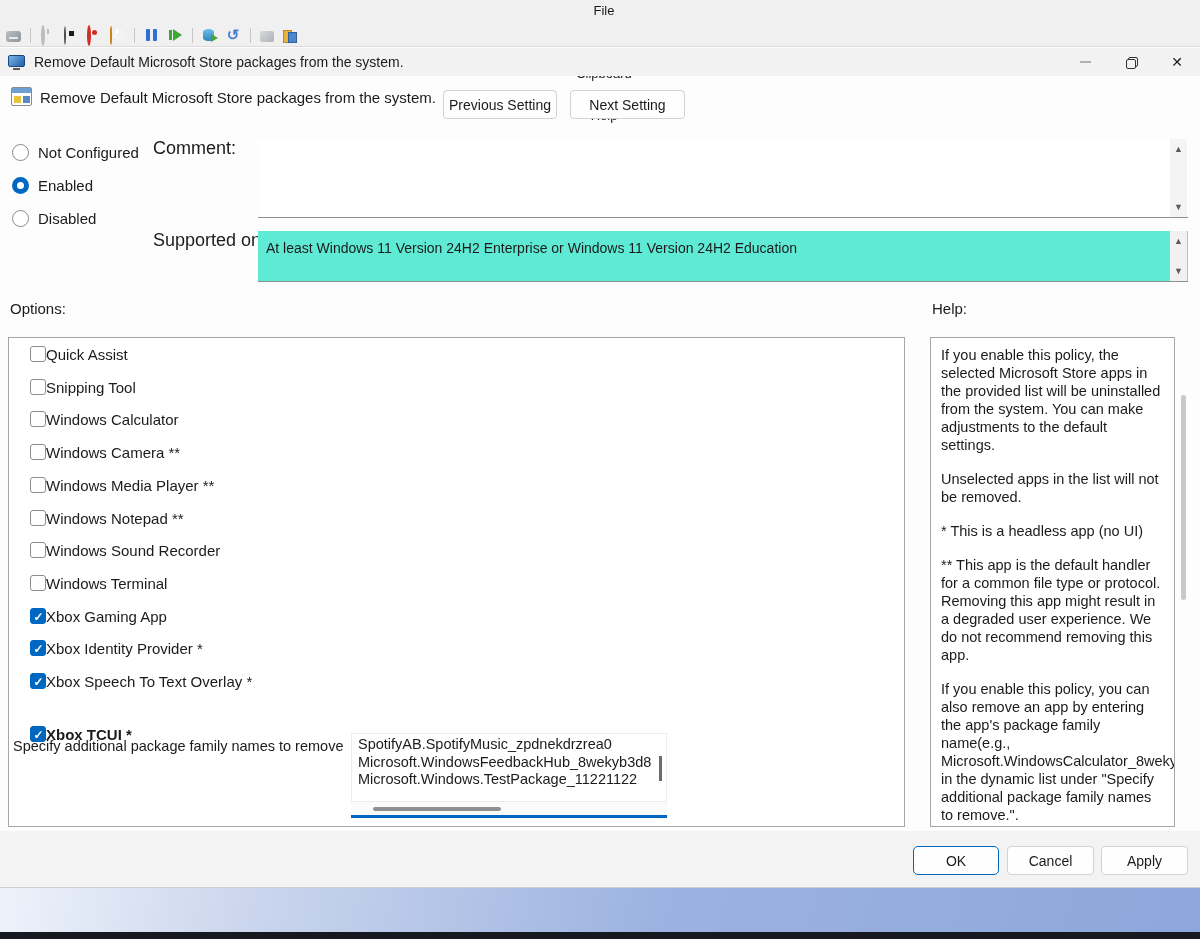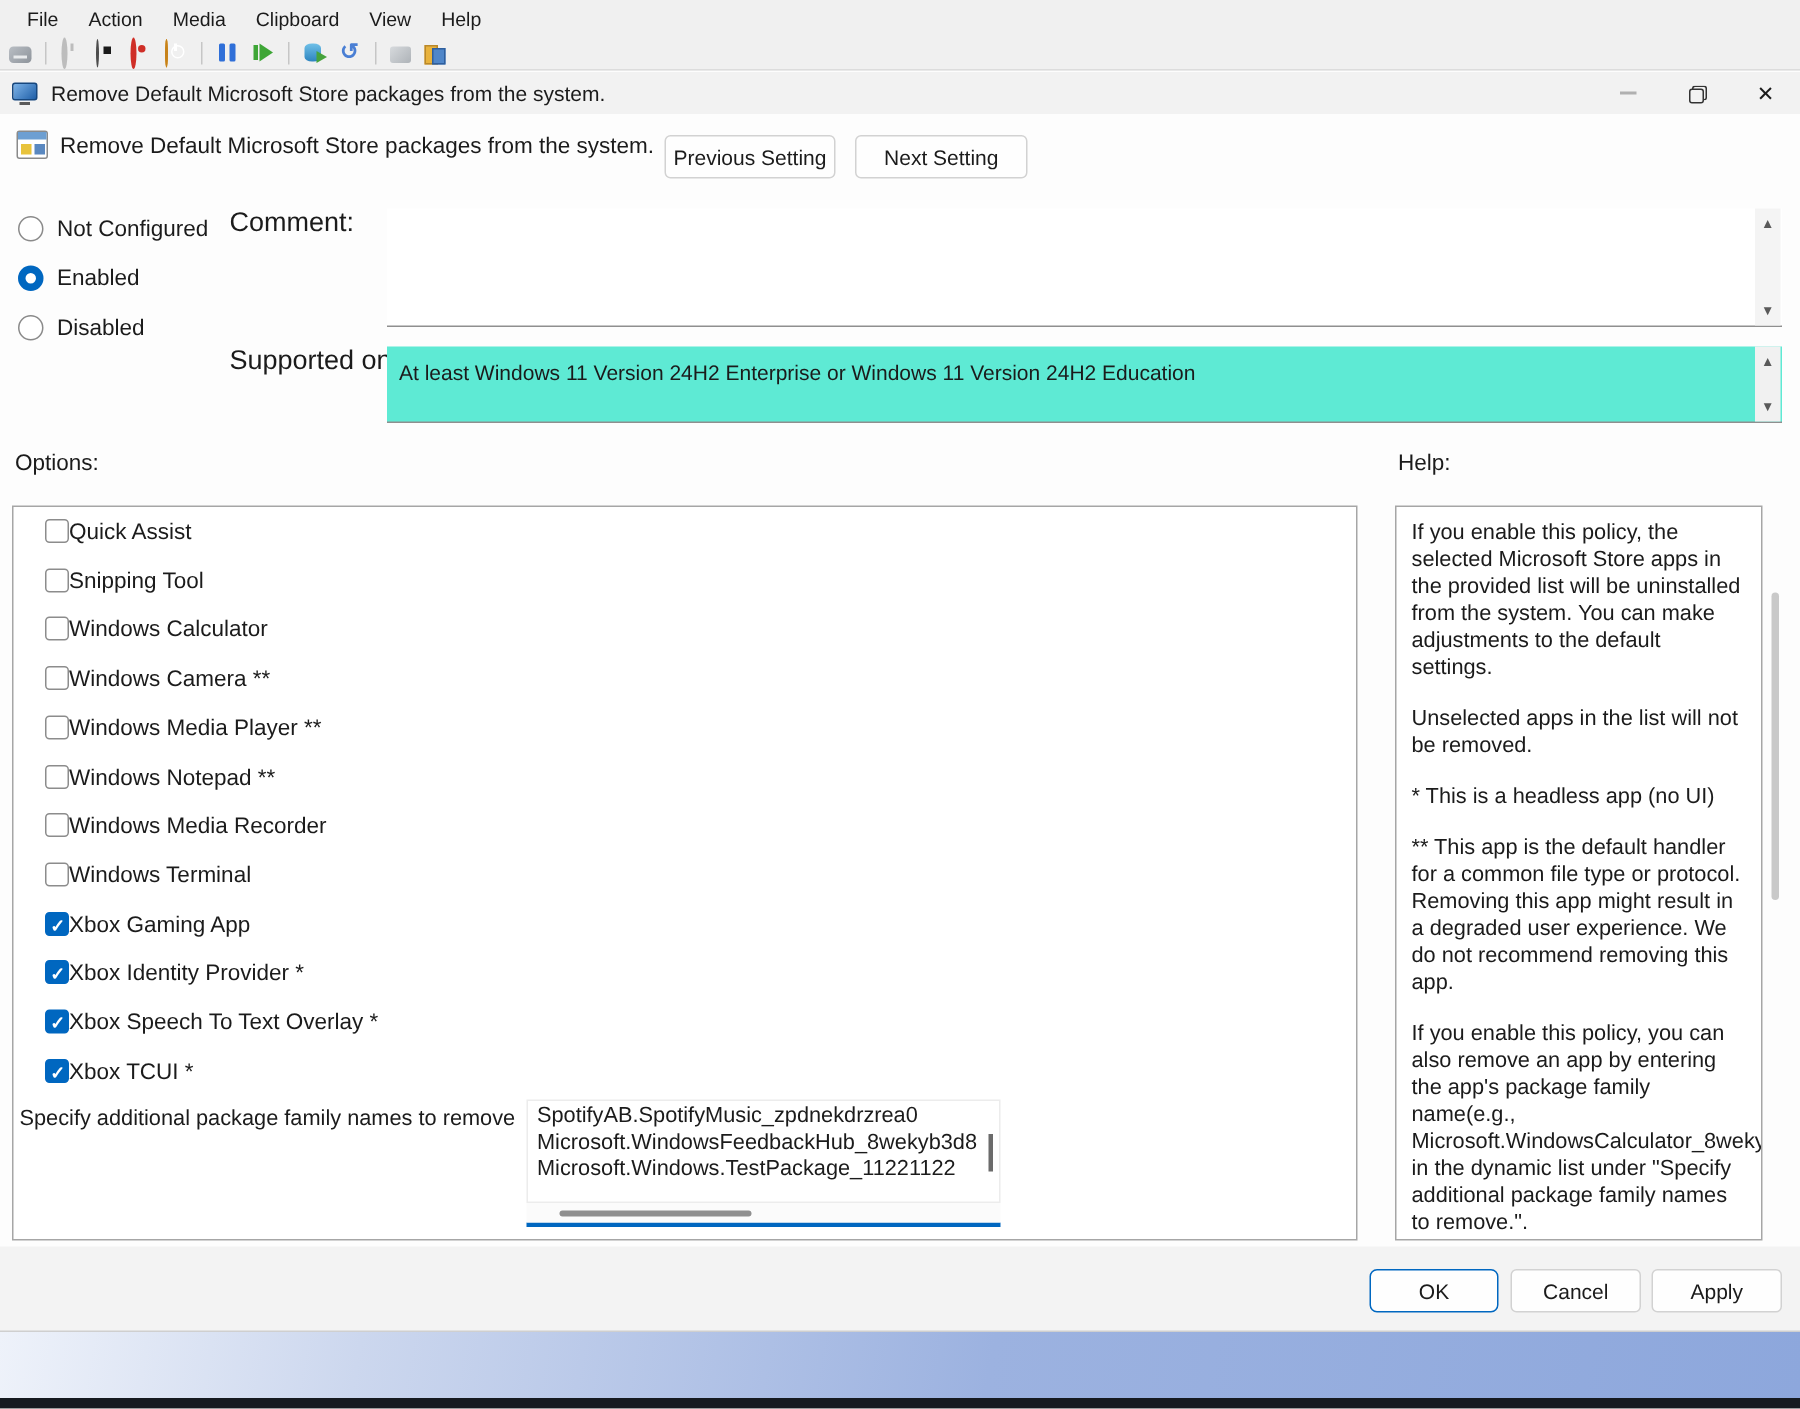--- a/index.html
+++ b/index.html
@@ -3,21 +3,21 @@
 <meta charset="utf-8">
 <style>
   * { margin:0; padding:0; box-sizing:border-box; }
   html,body { background:#777; }
   .screen {
     position:relative; width:1200px; height:939px; overflow:hidden;
     background:#fdfdfd; font-family:"Liberation Sans", sans-serif; color:#1b1b1b;
   }
   
   .menubar { position:absolute; top:0; left:0; right:0; height:24px; background:#f0f0f0;
-    display:flex; align-items:center; padding-left:8px; font-size:13px; }
+    display:flex; align-items:center; padding-left:8px; font-size:13px;flex-direction:column; }
   .menubar .mi { padding:3px 10px; cursor:default; }
   
   .toolbar { position:absolute; top:24px; left:0; right:0; height:23px; background:#f0f0f0;
     border-bottom:1px solid #dcdcdc; display:flex; align-items:center; padding-left:6px; gap:7px; }
   .tsep { width:1px; height:15px; background:#c6c6c6; margin:0 2px; }
   .ticon { width:16px; height:16px; position:relative; display:inline-block; }
   .i-cad { background:linear-gradient(135deg,#b9bec4,#8e949b); border-radius:3px; width:15px; height:11px; margin-top:3px; }
   .i-cad::after { content:""; position:absolute; left:3px; top:6px; width:9px; height:2px; background:#e8eaec; }
   .circ { width:14px; height:14px; border-radius:50%; margin:1px; position:relative; }
   .i-start .circ { border:2px solid #bdbdbd; background:#ececec; }
@@ -208,39 +208,39 @@
     <div class="opt-row" style="top:137px;">
         <span class="cb"></span>
         <span class="opt-label">Windows Media Player **</span>
       </div>
     <div class="opt-row" style="top:170px;">
         <span class="cb"></span>
         <span class="opt-label">Windows Notepad **</span>
       </div>
     <div class="opt-row" style="top:202px;">
         <span class="cb"></span>
-        <span class="opt-label">Windows Media Recorder</span>
+        <span class="opt-label">Windows Sound Recorder</span>
       </div>
     <div class="opt-row" style="top:235px;">
         <span class="cb"></span>
         <span class="opt-label">Windows Terminal</span>
       </div>
     <div class="opt-row" style="top:268px;align-items:center;">
         <span class="cb on"></span>
         <span class="opt-label">Xbox Gaming App</span>
       </div>
     <div class="opt-row" style="top:300px;">
         <span class="cb on"></span>
         <span class="opt-label">Xbox Identity Provider *</span>
       </div>
     <div class="opt-row" style="top:333px;">
         <span class="cb on"></span>
         <span class="opt-label">Xbox Speech To Text Overlay *</span>
       </div>
-    <div class="opt-row" style="top:366px;">
+    <div class="opt-row" style="top:386px;font-weight:bold;">
         <span class="cb on"></span>
         <span class="opt-label">Xbox TCUI *</span>
       </div>
 
     <span class="pkg-label">Specify additional package family names to remove</span>
     <div class="pkg-box">
       <div class="pkg-text">
         <div>SpotifyAB.SpotifyMusic_zpdnekdrzrea0</div>
         <div>Microsoft.WindowsFeedbackHub_8wekyb3d8</div>
         <div>Microsoft.Windows.TestPackage_11221122</div>

